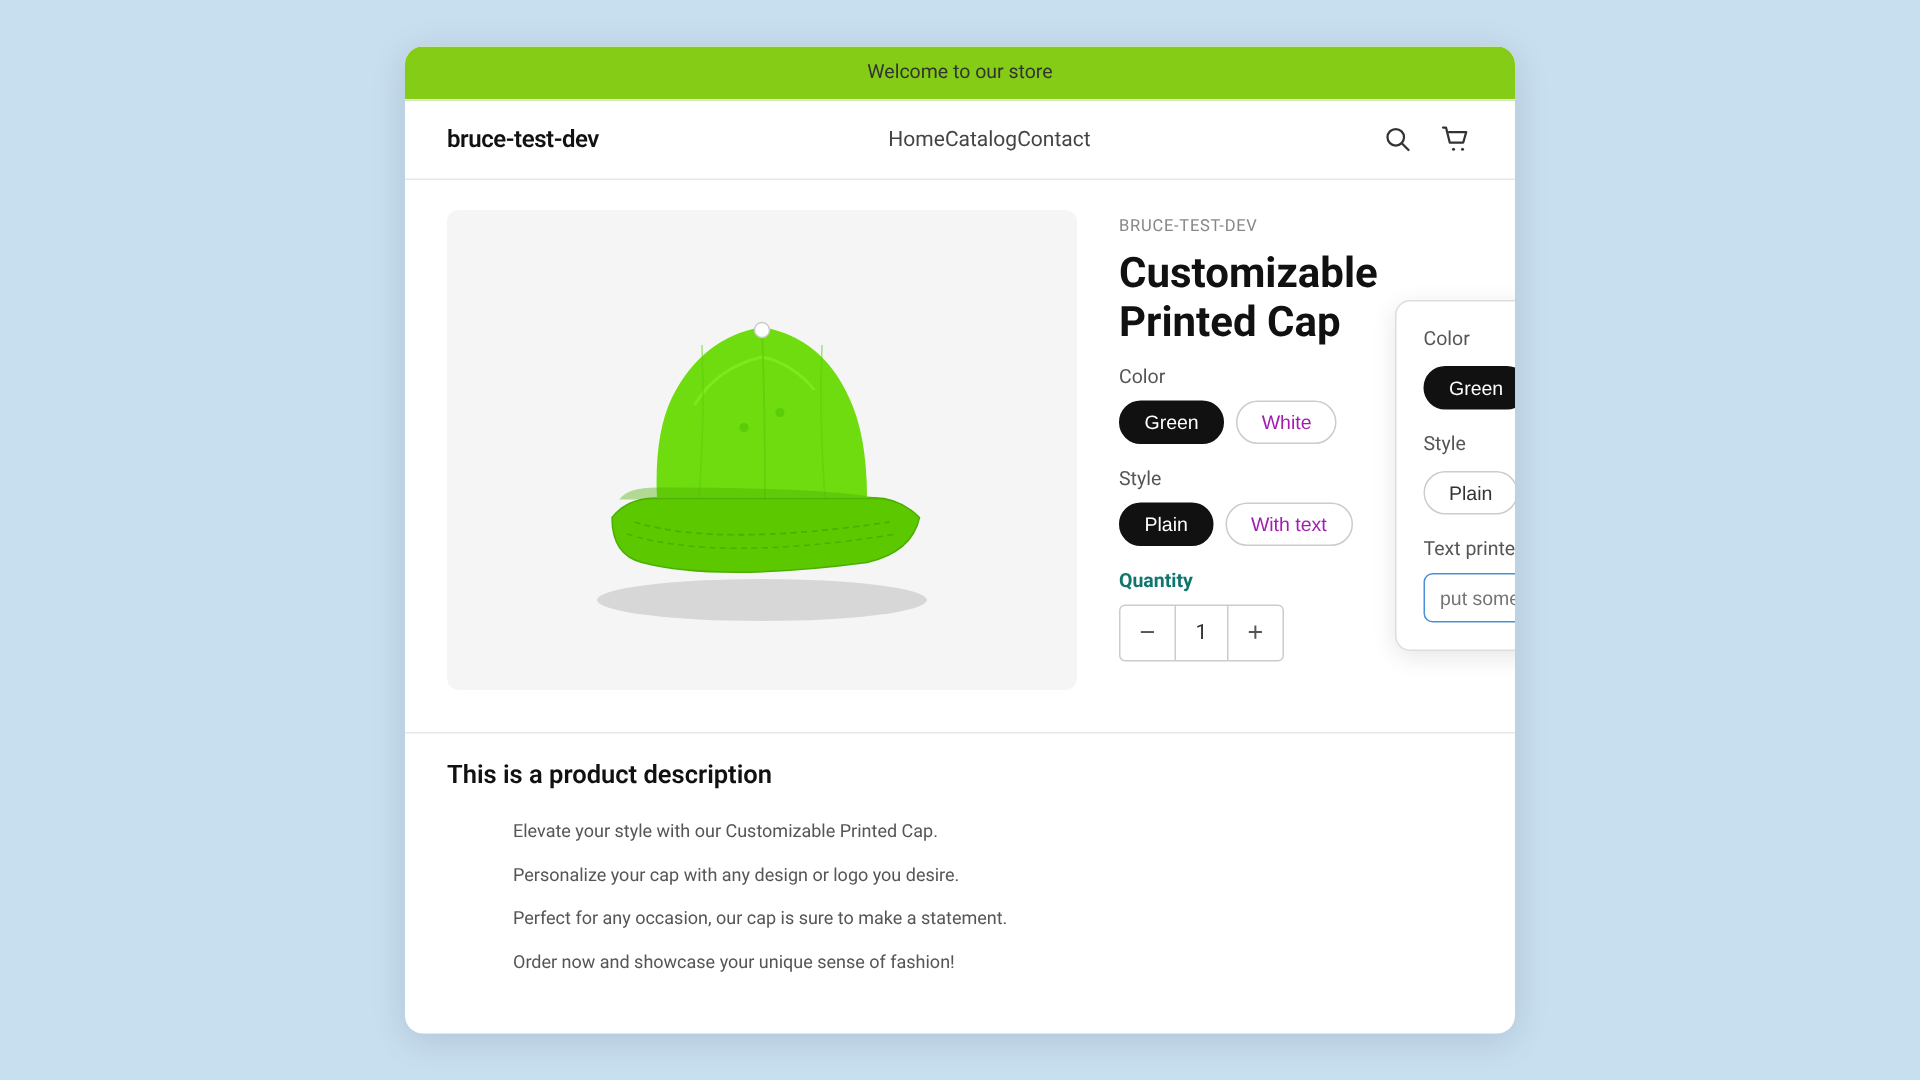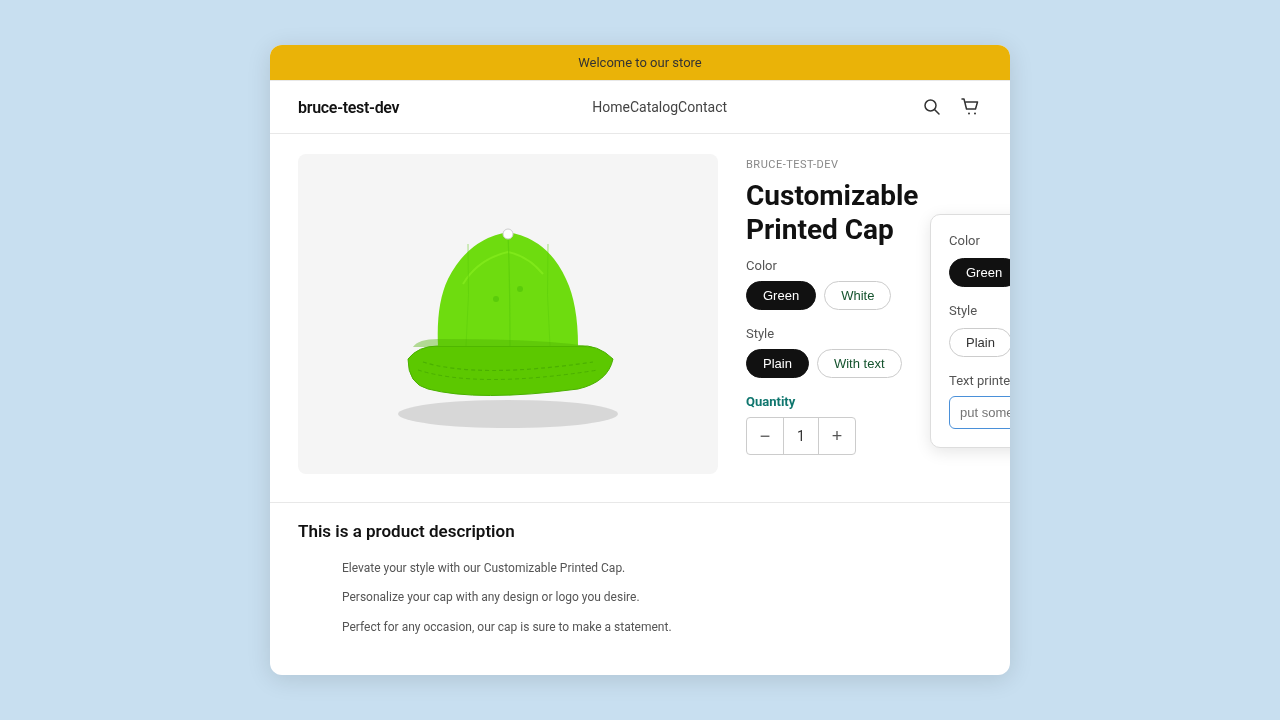--- a/index.html
+++ b/index.html
@@ -14,21 +14,21 @@
     .store-window {
       background: #fff;
       border-radius: 12px;
       width: 740px;
       box-shadow: 0 4px 24px rgba(0,0,0,0.12);
       overflow: hidden;
       position: relative;
     }
     
     .announcement-bar {
-      background: #eab308;
+      background: #84cc16;
       text-align: center;
       padding: 10px;
       font-size: 13px;
       color: #333;
       border-bottom: 1px solid #e8e8e8;
     }
     
     .header {
       display: flex;
       align-items: center;
@@ -138,21 +138,21 @@
       transition: all 0.15s;
     }
     .option-btn.active {
       background: #111;
       border-color: #111;
       color: #fff;
     }
     .option-btn.inactive {
       background: #fff;
       border-color: #ccc;
-      color: #14532d;
+      color: #a21caf;
     }
     .quantity-label {
       font-size: 13px;
       color: #0f766e;
       margin-bottom: 8px;
       font-weight: bold;
     }
     .quantity-control {
       display: flex;
       align-items: center;
@@ -364,15 +364,16 @@
 
       <div class="popup-text-label">Text printed on the cap</div>
       <input class="popup-text-input" type="text" placeholder="put something coooool on cap" style="">
     </div>
 
     <div class="product-description">
       <h2 class="description-title">This is a product description</h2>
       <p class="description-text">Elevate your style with our Customizable Printed Cap.</p>
       <p class="description-text">Personalize your cap with any design or logo you desire.</p>
       <p class="description-text">Perfect for any occasion, our cap is sure to make a statement.</p>
+      <p class="description-text">Order now and showcase your unique sense of fashion!</p>
     </div>
   </div>
 </div>
 
 </body></html>

